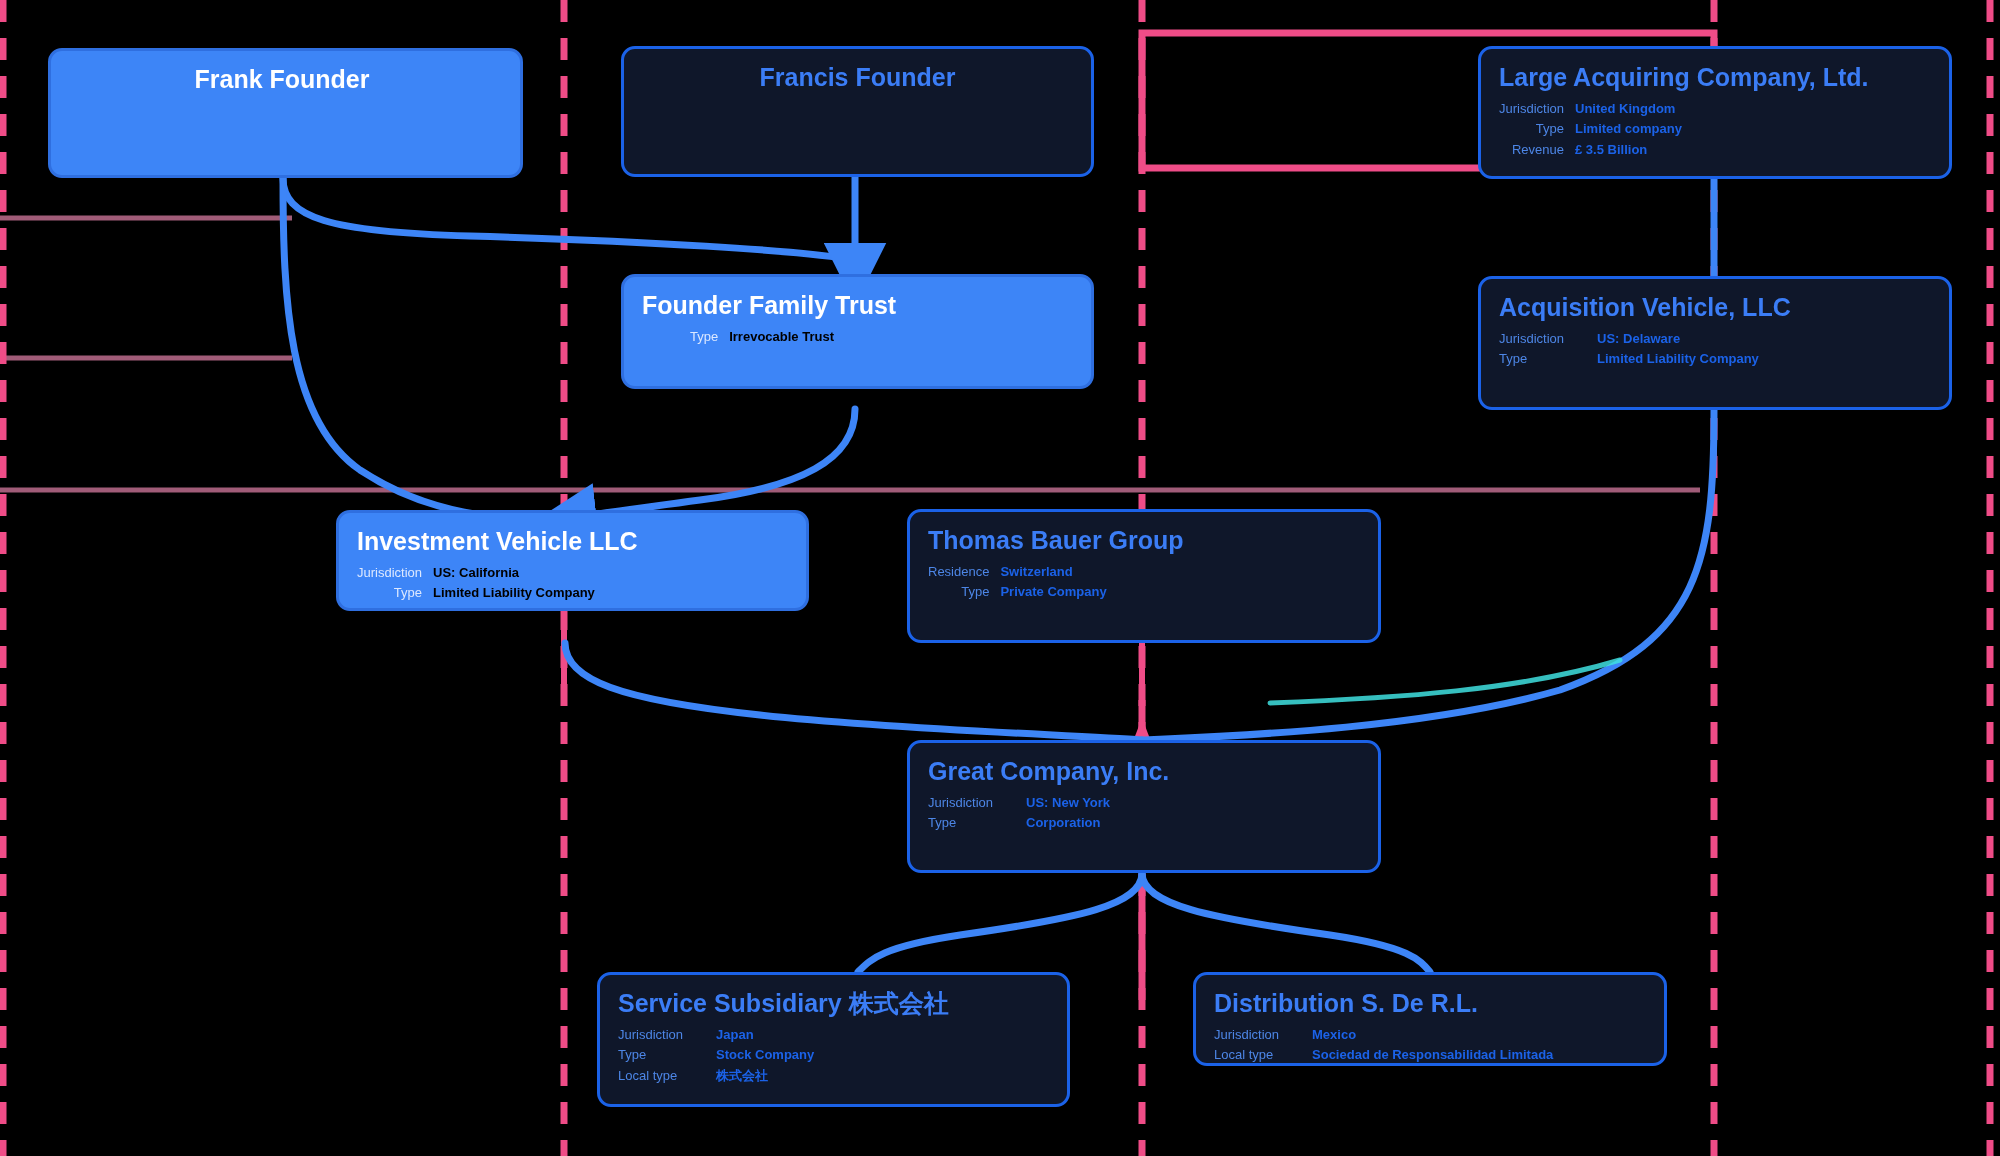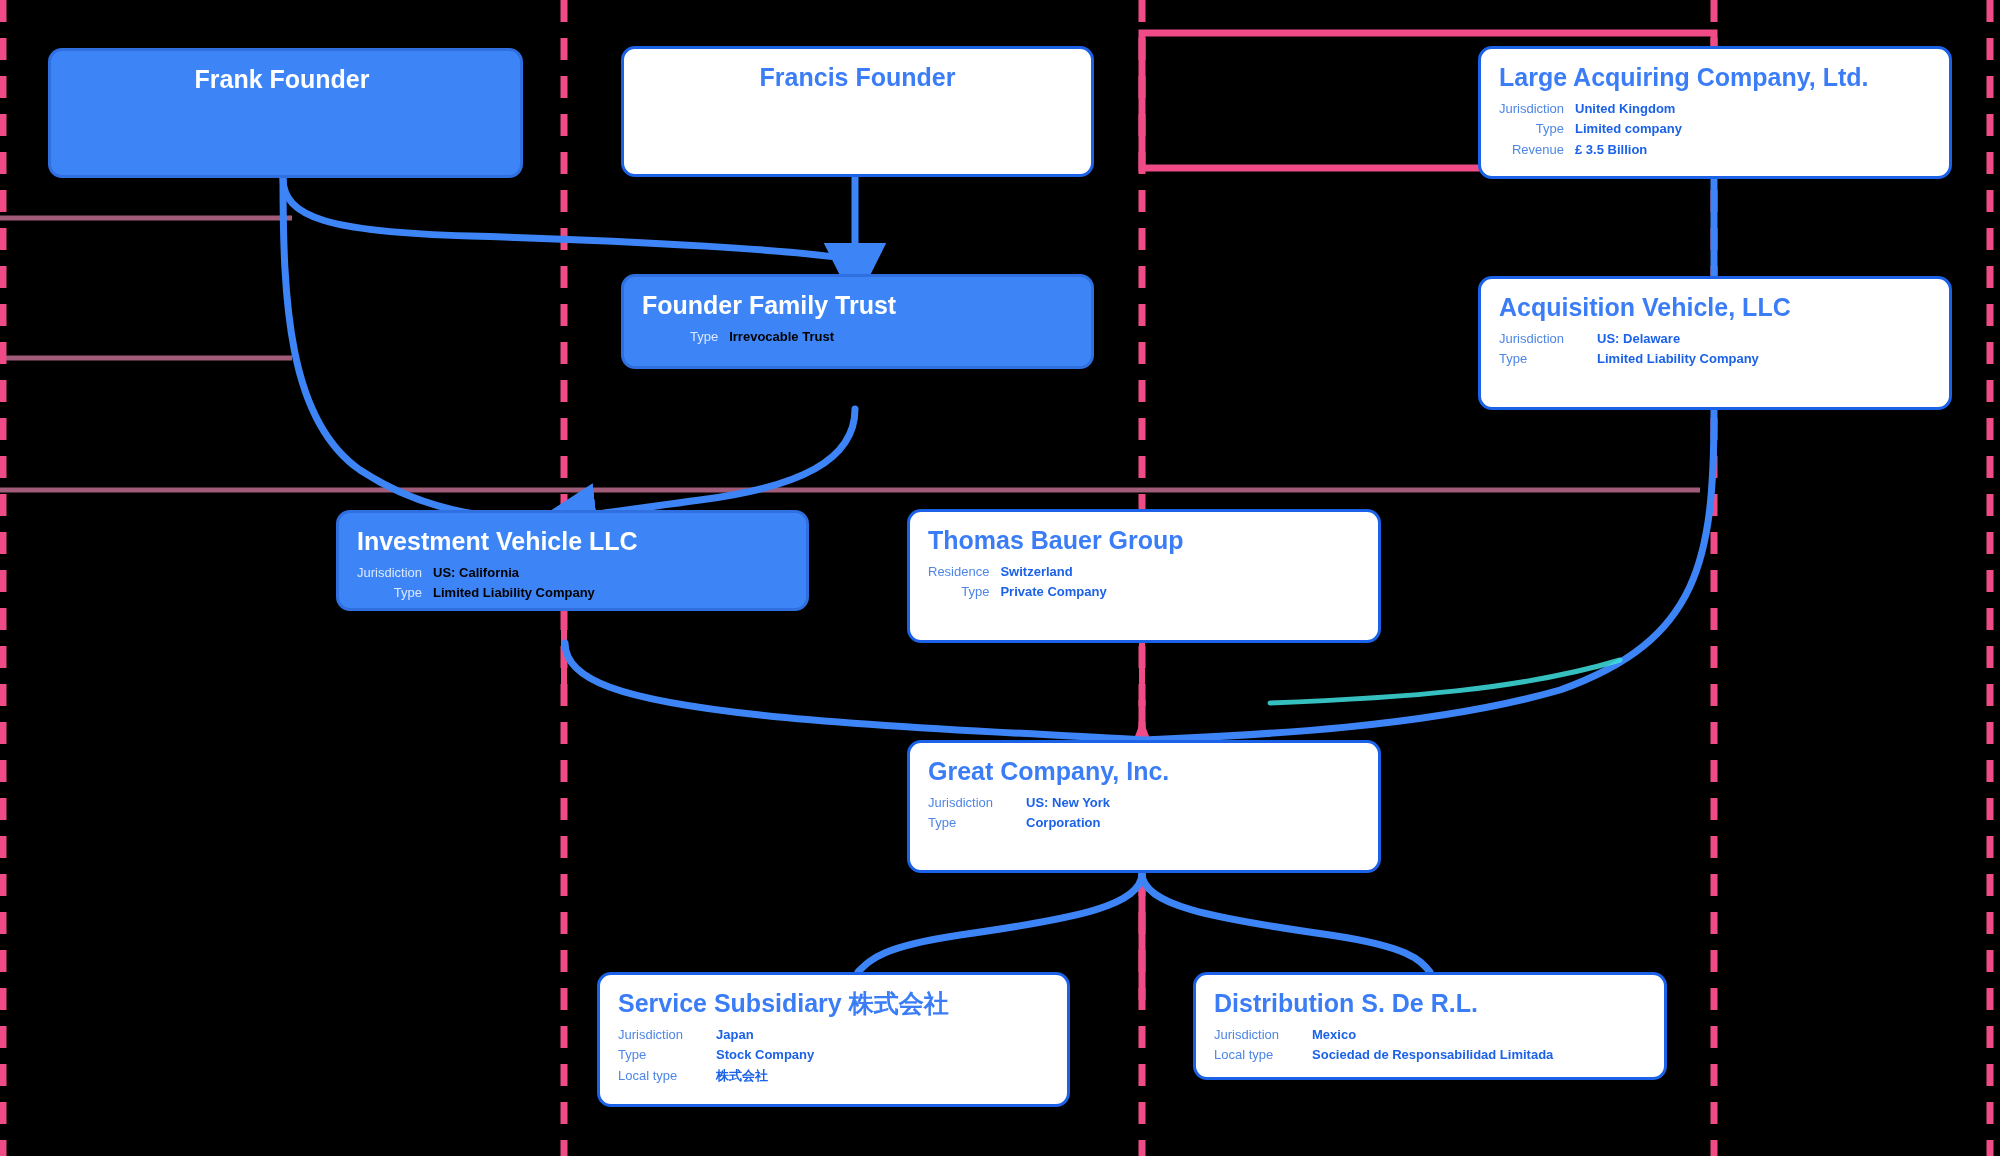--- a/index.html
+++ b/index.html
@@ -23,21 +23,21 @@
     height: 1156px;
     pointer-events: none;
   }
   #edges { z-index: 2; }
   #guides { z-index: 1; }
   .node {
     position: absolute;
     z-index: 3;
     border: 3px solid #1b62e8;
     border-radius: 14px;
-    background: #ffffff;
+    background: #0f172a;
     padding: 14px 18px 12px 18px;
     overflow: hidden;
   }
   .node.filled {
     background: #3d85f7;
     border-color: #2f6fe0;
   }
   .node .title {
     font-size: 25px;
     font-weight: bold;
@@ -151,21 +151,21 @@
         <span class="attr-label">Type</span>
         <span class="attr-value">Limited company</span>
       </div>
       <div class="attr-row">
         <span class="attr-label">Revenue</span>
         <span class="attr-value">£ 3.5 Billion</span>
       </div>
     </div>
   </div>
 
-  <div class="node filled align-right" style="left:621px; top:274px; width:473px; height:95px;">
+  <div class="node filled align-right" style="left:621px; top:274px; width:473px; height:115px;">
     <div class="title">Founder Family Trust</div>
     <div class="attrs" style="margin-left:48px;">
       <div class="attr-row">
         <span class="attr-label">Type</span>
         <span class="attr-value">Irrevocable Trust</span>
       </div>
     </div>
   </div>
 
   <div class="node align-left" style="left:1478px; top:276px; width:474px; height:134px;">
@@ -239,21 +239,21 @@
         <span class="attr-label">Type</span>
         <span class="attr-value">Stock Company</span>
       </div>
       <div class="attr-row">
         <span class="attr-label">Local type</span>
         <span class="attr-value">株式会社</span>
       </div>
     </div>
   </div>
 
-  <div class="node align-left" style="left:1193px; top:972px; width:474px; height:108px;">
+  <div class="node align-left" style="left:1193px; top:972px; width:474px; height:94px;">
     <div class="title">Distribution S. De R.L.</div>
     <div class="attrs">
       <div class="attr-row">
         <span class="attr-label">Jurisdiction</span>
         <span class="attr-value">Mexico</span>
       </div>
       <div class="attr-row">
         <span class="attr-label">Local type</span>
         <span class="attr-value">Sociedad de Responsabilidad Limitada</span>
       </div>

